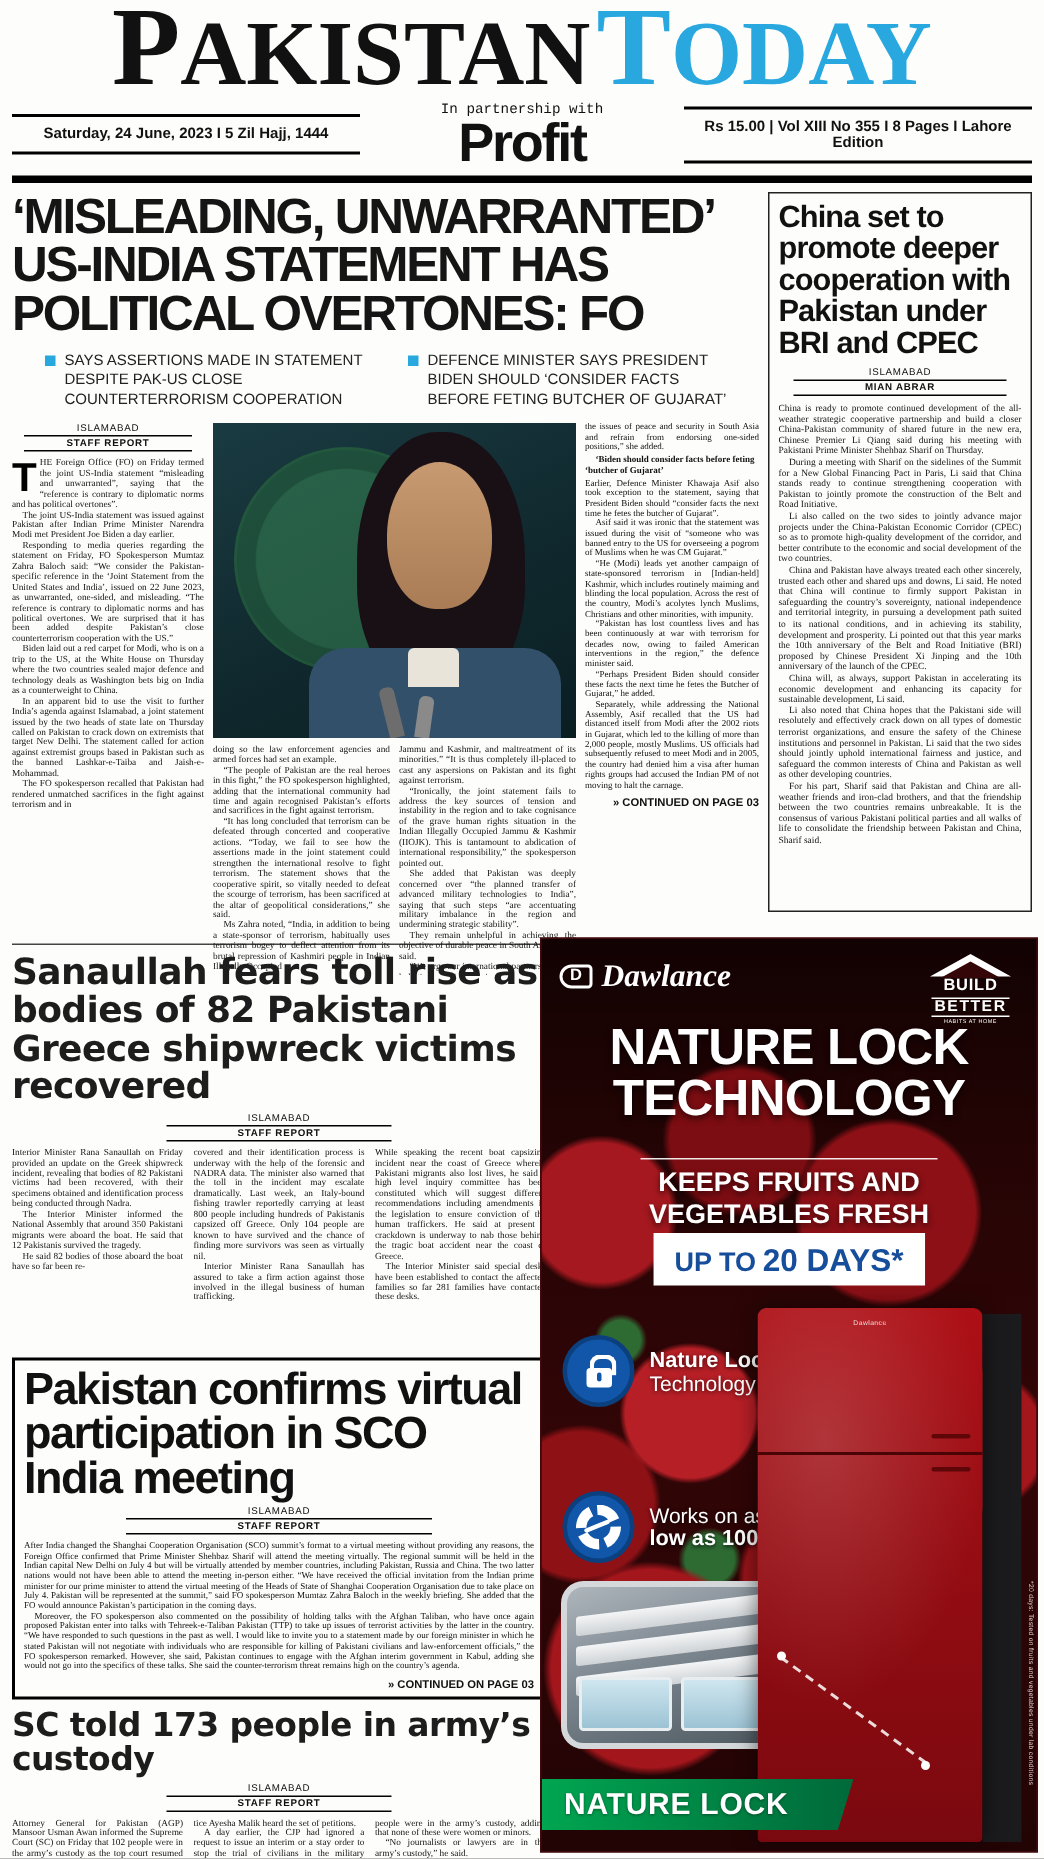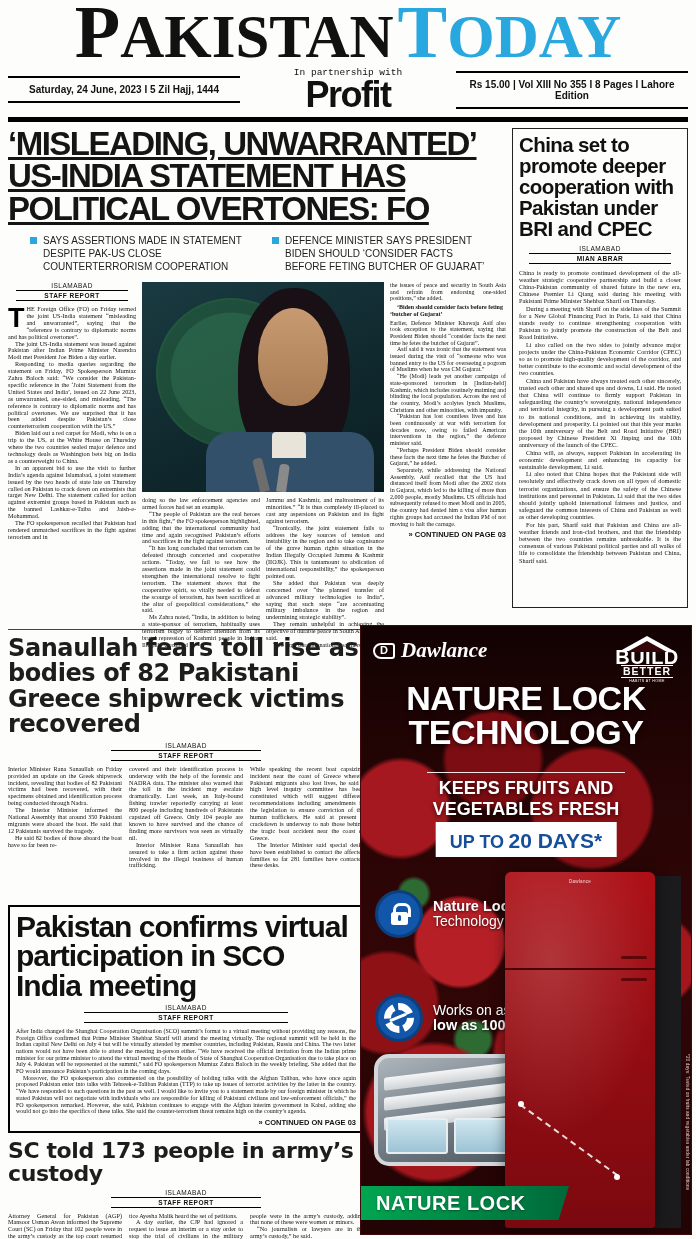--- a/index.html
+++ b/index.html
@@ -26,21 +26,21 @@
   .byline-block { text-align:center; font-family:"Liberation Sans", sans-serif; margin:0 auto 5px; width:88%; }
   .byline-block .dl { font-size:6.5px; letter-spacing:0.5px; border-bottom:1px solid #000; padding-bottom:1px; }
   .byline-block .bl { font-size:6.5px; font-weight:bold; letter-spacing:0.5px; border-bottom:1px solid #000; padding:1px 0; }
   .para { font-size:6.2px; line-height:6.9px; text-align:justify; }
   .para + .para { text-indent:7px; }
   .continued { font-family:"Liberation Sans", sans-serif; font-weight:900; font-size:7.5px; text-align:right; margin-top:3px; letter-spacing:0; }
   
   .lead { display:flex; gap:6px; padding:6px 8px 0; height:502px; }
   .lead-left { width:498px; }
   .lead-headline { font-family:"Liberation Sans", sans-serif; font-weight:900; font-size:33px; line-height:0.98;
-                   letter-spacing:-1.5px; color:#151515;text-decoration:underline; }
+                   letter-spacing:-1.5px; color:#151515; }
   .deck { display:flex; gap:26px; margin:9px 18px 0 22px; }
   .deck-item { flex:1; display:flex; gap:6px; font-family:"Liberation Sans", sans-serif;
                font-size:10px; line-height:1.3; color:#222; }
   .bullet-sq { flex:0 0 7px; width:7px; height:7px; background:#29a8e0; margin-top:3px; }
   .lead-body { display:flex; gap:6px; margin-top:9px; height:372px; }
   .lcol { width:128px; overflow:hidden; }
   .mid { width:242px; }
   .rcol { width:116px; overflow:hidden; }
   .rcol .para, .rcol .subhead { font-size:6px; line-height:6.7px; }
   .subhead { font-weight:bold; text-align:left; margin:2px 0; }
@@ -105,21 +105,21 @@
   .dlogo { position:absolute; left:12px; top:12px; display:flex; align-items:center; gap:6px; }
   .dlogo-mark { width:22px; height:16px; border:2.5px solid #fff; border-radius:8px 3px 3px 8px;
                 display:flex; align-items:center; justify-content:center;
                 font-weight:900; font-size:11px; line-height:1; }
   .dlogo-name { font-family:"Liberation Serif", serif; font-style:italic; font-weight:bold; font-size:21px; }
   .badge { position:absolute; top:10px; right:12px; width:64px; text-align:center; }
   .badge-roof { width:0; height:0; margin:0 auto; border-left:27px solid transparent;
                 border-right:27px solid transparent; border-bottom:15px solid #fff; position:relative; }
   .badge-roof::after { content:""; position:absolute; left:-20px; top:5px; border-left:20px solid transparent;
                 border-right:20px solid transparent; border-bottom:11px solid #350607; }
-  .badge-l1 { font-weight:900; font-size:20px; line-height:13px; letter-spacing:0.5px; }
+  .badge-l1 { font-weight:900; font-size:11px; line-height:13px; letter-spacing:0.5px; }
   .badge-l2 { font-weight:700; font-size:10.5px; line-height:11px; letter-spacing:1px; border-top:1px solid #fff; border-bottom:1px solid #fff; margin:1px 6px; }
   .badge-l3 { font-size:3.6px; letter-spacing:0.4px; }
   .ad-headline { position:absolute; top:56px; left:0; width:100%; text-align:center; font-weight:900;
                  font-size:34px; line-height:0.99; letter-spacing:-0.5px; text-shadow:0 2px 5px rgba(0,0,0,.65); }
   .ad-divider { position:absolute; top:146px; left:20%; width:60%; height:1px; background:#fff; opacity:.9; }
   .ad-sub { position:absolute; top:152px; left:0; width:100%; text-align:center; font-weight:700;
             font-size:18px; line-height:1.15; text-shadow:0 2px 4px rgba(0,0,0,.6); }
   .pill { position:absolute; top:196px; left:50%; transform:translateX(-50%); background:#fff;
           padding:7px 14px 4px; white-space:nowrap; color:#164e9b; }
   .pill .p1 { font-weight:600; font-size:18px; }

